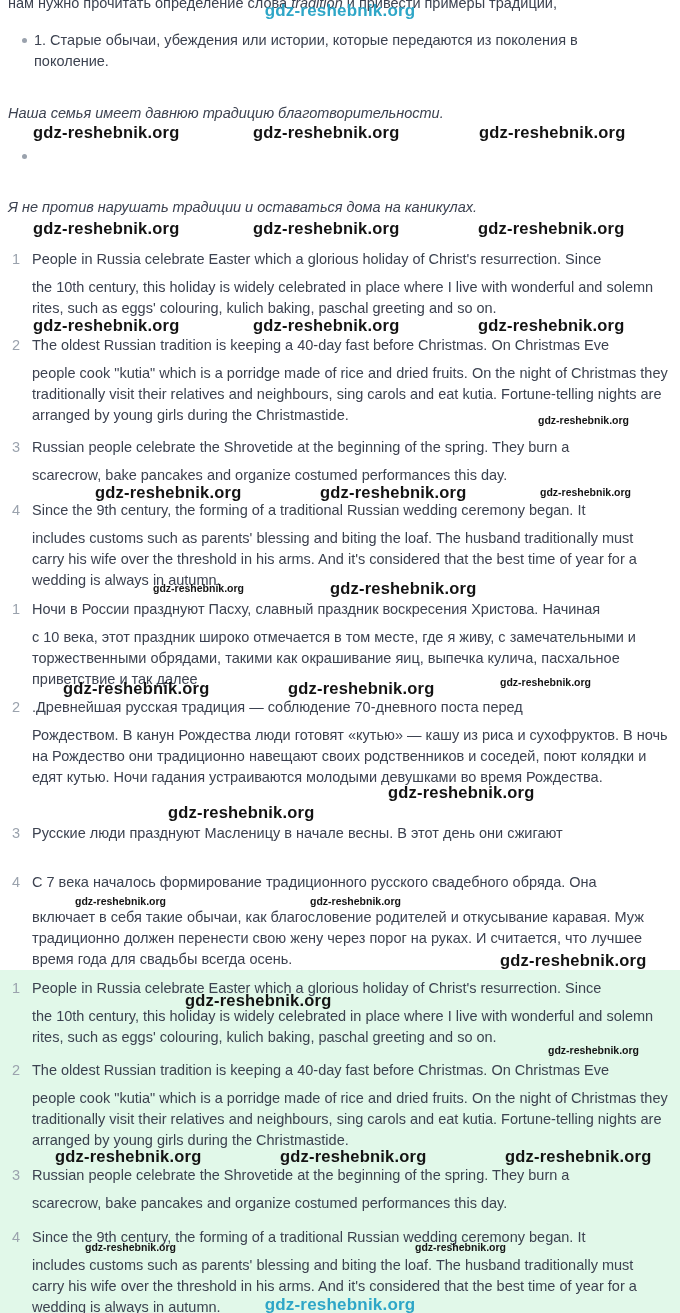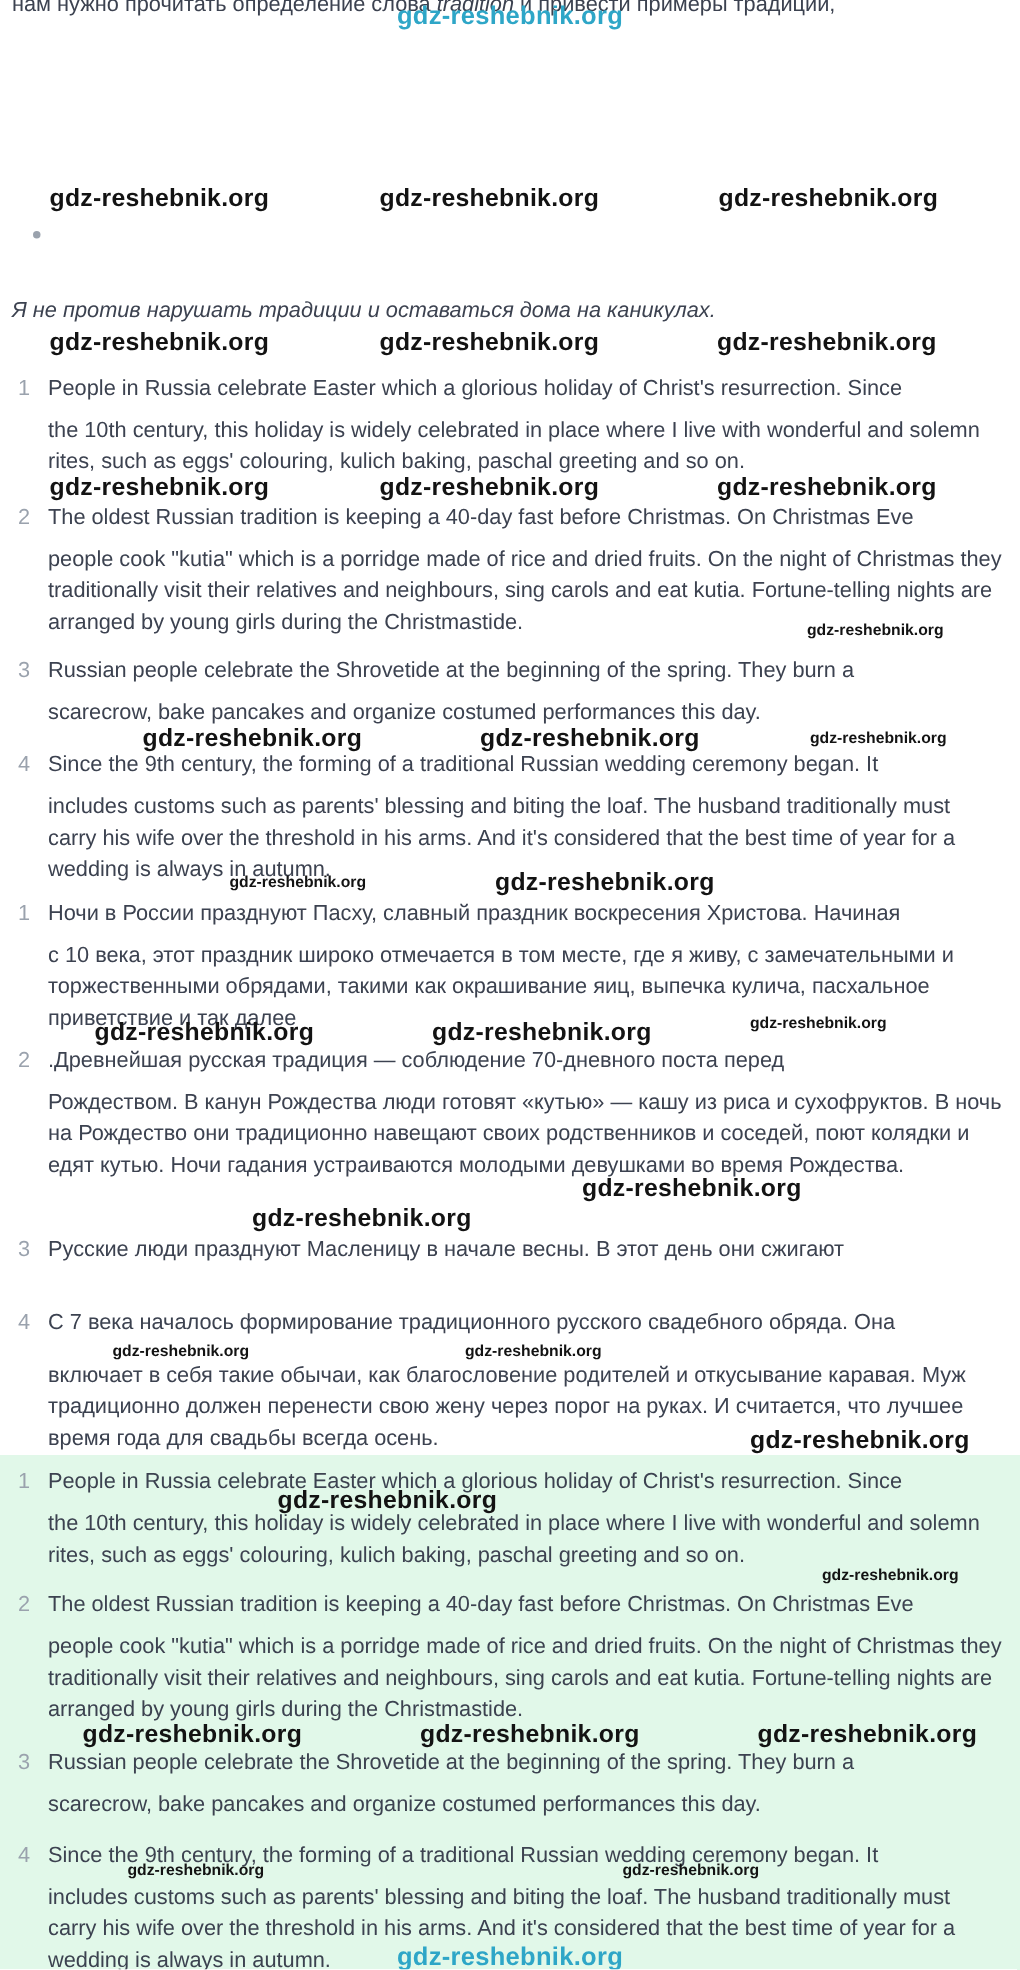--- a/index.html
+++ b/index.html
@@ -31,20 +31,25 @@
 <body>
 
 <div class="page">
 
   <div class="green-bg"></div>
 
   <div class="abs lead" style="top:-7px">
     <span>нам нужно прочитать определение слова </span><em>tradition</em><span> и привести примеры традиции,</span>
   </div>
 
+  <div class="abs bullet-item" style="top:30px">
+    <span class="dot"></span>
+    <span>1. Старые обычаи, убеждения или истории, которые передаются из поколения в поколение.</span>
+  </div>
+  <div class="abs example" style="top:103px">Наша семья имеет давнюю традицию благотворительности.</div>
 
   <div class="abs bullet-item" style="top:146px">
     <span class="dot"></span>
   </div>
   <div class="abs example" style="top:197px">Я не против нарушать традиции и оставаться дома на каникулах.</div>
 
   <div class="abs num-item" style="top:249px">
     <span class="num">1</span>
     <div class="item-body">
       <div class="item-first">People in Russia celebrate Easter which a glorious holiday of Christ's resurrection. Since</div>

